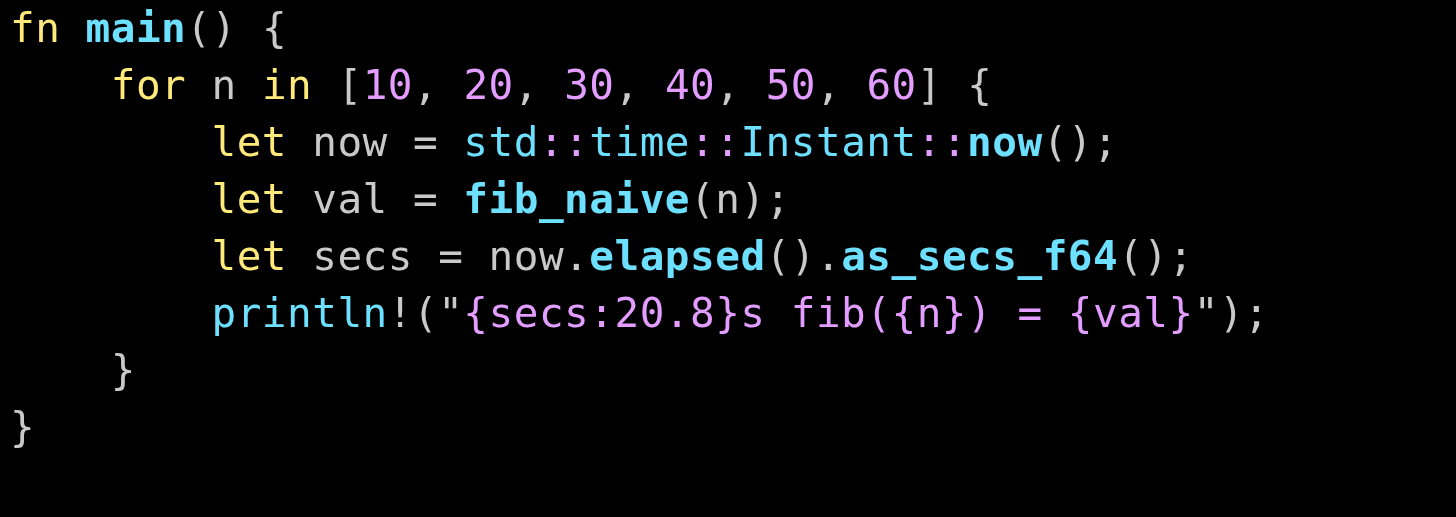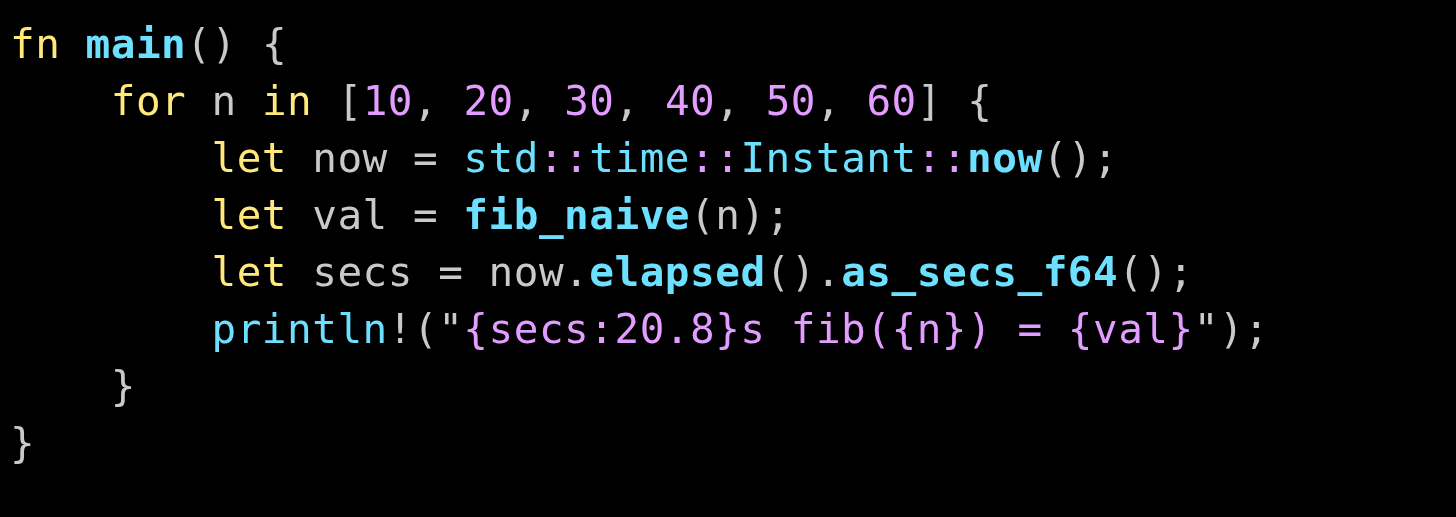--- a/index.html
+++ b/index.html
@@ -5,21 +5,21 @@
   html, body {
     margin: 0;
     padding: 0;
     background: #000000;
     width: 1456px;
     height: 517px;
     overflow: hidden;
   }
   pre.code {
     margin: 0;
-    padding: 16px 10px 0px 10px;
+    padding: 0px 10px 0px 10px;
     font-family: "SF Mono", "Menlo", "Consolas", "DejaVu Sans Mono", monospace;
     font-size: 41px;
     line-height: 57px;
     color: #c9c9c9;
     white-space: pre;
     letter-spacing: 0.5px;
   }
   .kw   { color: #ffe97a; }                 
   .fn   { color: #6de0ff; font-weight: 700; } 
   .punc { color: #c9c9c9; }

